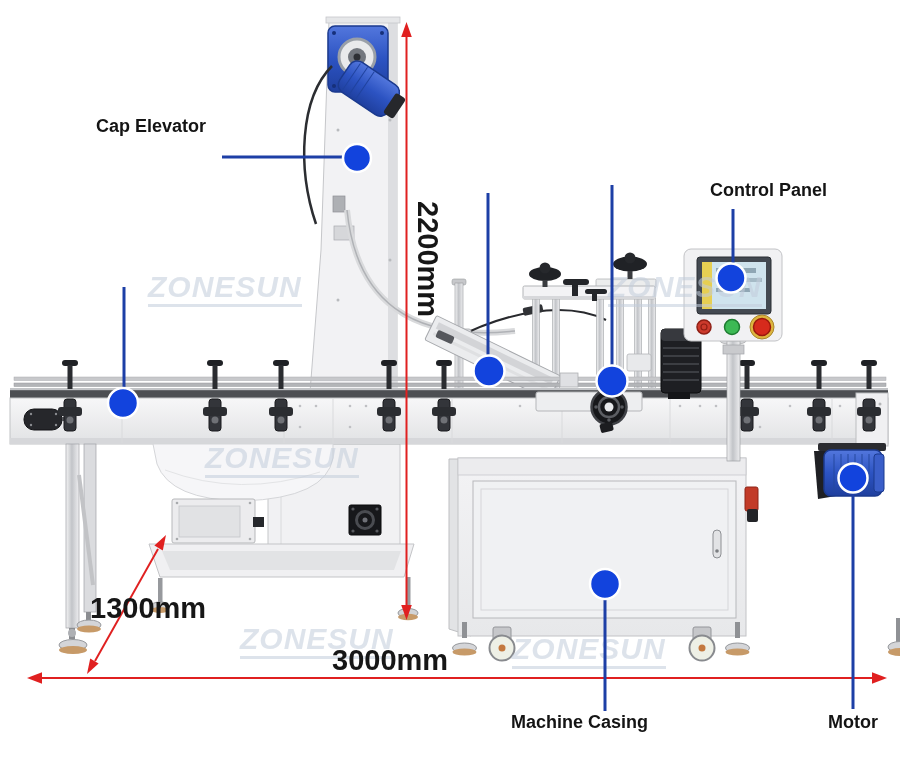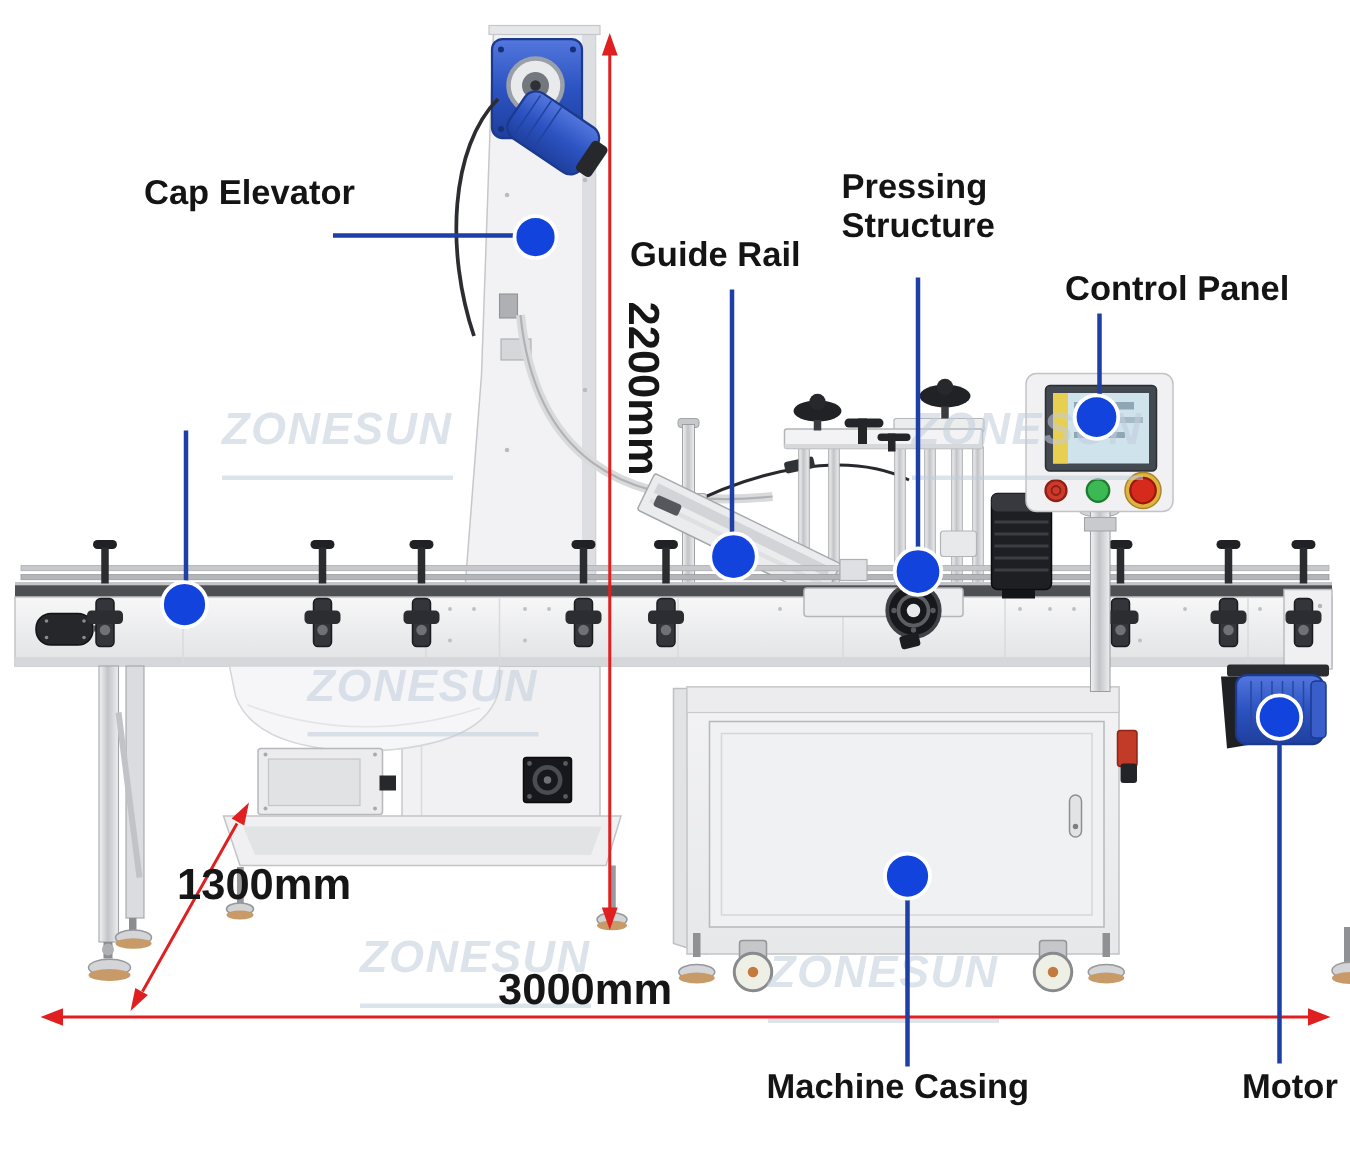--- a/index.html
+++ b/index.html
@@ -6,28 +6,28 @@
     --callout_dot:#1243dd;
     --callout_line:#1d3fa6;
     --dimension_line:#e02020;
     --label_text:#141414;
     --watermark:#c3cddb;
   }
   html,body{margin:0;padding:0;background:#fff;}
   #stage{position:relative;width:900px;height:774px;background:#fff;overflow:hidden;
          font-family:"Liberation Sans","DejaVu Sans",sans-serif;}
   svg{position:absolute;left:0;top:0;}
-  .lbl{position:absolute;color:var(--label_text);font-size:23px;font-weight:600;
+  .lbl{position:absolute;color:var(--label_text);font-size:18px;font-weight:600;
        line-height:1.12;white-space:nowrap;}
   .dim{position:absolute;color:#161616;font-size:29px;font-weight:600;white-space:nowrap;}
   .dim-vert{writing-mode:vertical-rl;}
   .wrap2{white-space:normal;width:122px;}
   .watermark{position:absolute;color:var(--watermark);font-size:30px;font-weight:700;
       font-style:italic;letter-spacing:1px;opacity:.55;border-bottom:3px solid var(--watermark);
-      padding-bottom:13px;white-space:nowrap;}
+      padding-bottom:0;white-space:nowrap;}
   .callout-line{stroke:var(--callout_line);stroke-width:3;}
   .callout-dot{fill:var(--callout_dot);stroke:#fff;stroke-width:2.5;}
   .dim-line{stroke:var(--dimension_line);stroke-width:2;}
   .dim-arrow{fill:var(--dimension_line);}
   #annotations{pointer-events:none;}
 </style>
 </head>
 <body>
 
 <div id="stage">
@@ -409,22 +409,20 @@
     <circle class="callout-dot" cx="357" cy="158" r="14"></circle>
     <circle class="callout-dot" cx="123" cy="403" r="15"></circle>
     <circle class="callout-dot" cx="489" cy="371" r="15.5"></circle>
     <circle class="callout-dot" cx="612" cy="381" r="15.5"></circle>
     <circle class="callout-dot" cx="731" cy="278" r="14.5"></circle>
     <circle class="callout-dot" cx="605" cy="584" r="15"></circle>
     <circle class="callout-dot" cx="853" cy="478" r="14.5"></circle>
   </svg>
 
   <div class="lbl" style="left:96px;top:116px;">Cap Elevator</div>
-  <div class="lbl" style="left:420px;top:157px;">Guide Rail</div>
-  <div class="lbl wrap2" style="left:561px;top:112px;white-space:normal;">Pressing Structure</div>
   <div class="lbl" style="left:710px;top:180px;">Control Panel</div>
   <div class="lbl" style="left:511px;top:712px;">Machine Casing</div>
   <div class="lbl" style="left:828px;top:712px;">Motor</div>
 
   <div class="dim dim-vert" style="left:411px;top:201px;">2200mm</div>
-  <div class="dim" style="left:90px;top:574px;margin-left:28px;">1300mm</div>
+  <div class="dim" style="left:90px;top:592px;">1300mm</div>
   <div class="dim" style="left:332px;top:644px;text-align:center;">3000mm</div>
 </div>
 
 </body></html>

